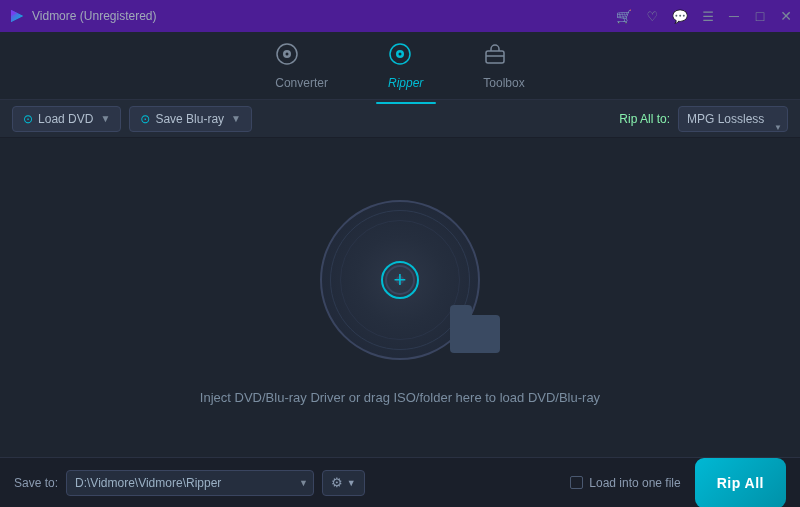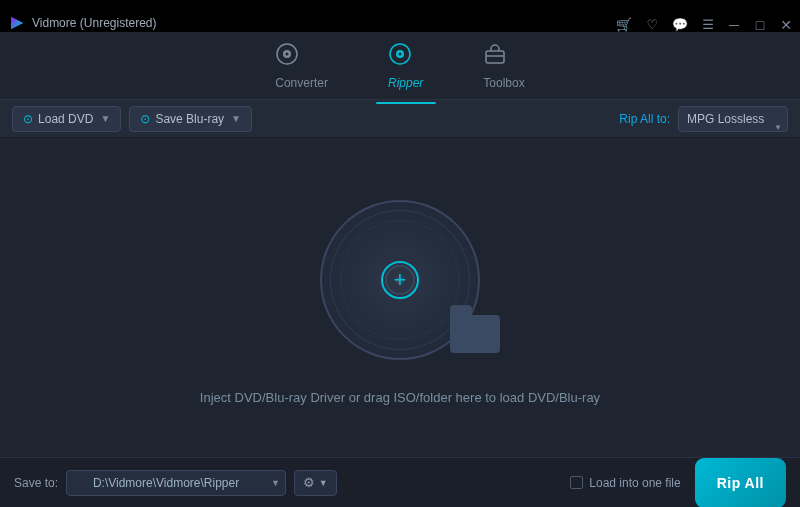--- a/index.html
+++ b/index.html
@@ -8,24 +8,24 @@
       height: 507px;
       background: #1e2530;
       font-family: 'Segoe UI', Arial, sans-serif;
       color: #cdd5e0;
       overflow: hidden;
       user-select: none;
     }
 
     
     #title-bar {
-      background: #000000;
+      background: #4c1d95;
       height: 32px;
       display: flex;
-      align-items: flex-end;
+      align-items: center;
       padding: 0 8px;
       justify-content: space-between;
     }
     #title-left {
       display: flex;
       align-items: center;
       gap: 6px;
     }
     #app-logo {
       width: 18px;
@@ -128,21 +128,21 @@
     .load-btn .btn-icon { color: #00bcd4; font-size: 12px; }
     .load-btn .dropdown-arrow { color: #7a8899; font-size: 10px; margin-left: 2px; }
 
     #toolbar-right {
       display: flex;
       align-items: center;
       gap: 8px;
     }
     #rip-all-label {
       font-size: 12px;
-      color: #0ea5e9;
+      color: #86efac;
     }
     #rip-format-select {
       background: #2c3548;
       border: 1px solid #3a4560;
       border-radius: 4px;
       color: #b0bece;
       font-size: 12px;
       padding: 3px 22px 3px 8px;
       cursor: pointer;
       height: 26px;
@@ -287,23 +287,22 @@
       align-items: center;
     }
     #save-path-input {
       background: #252e3e;
       border: 1px solid #3a4560;
       border-radius: 4px;
       color: #9ab0c4;
       font-size: 12px;
       padding: 4px 28px 4px 8px;
       height: 26px;
-      width: 220px;
+      width: 248px;
       outline: none;
-      text-align: center;
     }
     #save-path-dropdown {
       position: absolute;
       right: 6px;
       color: #7a8899;
       font-size: 9px;
       pointer-events: none;
     }
     #settings-btn {
       background: #252e3e;

